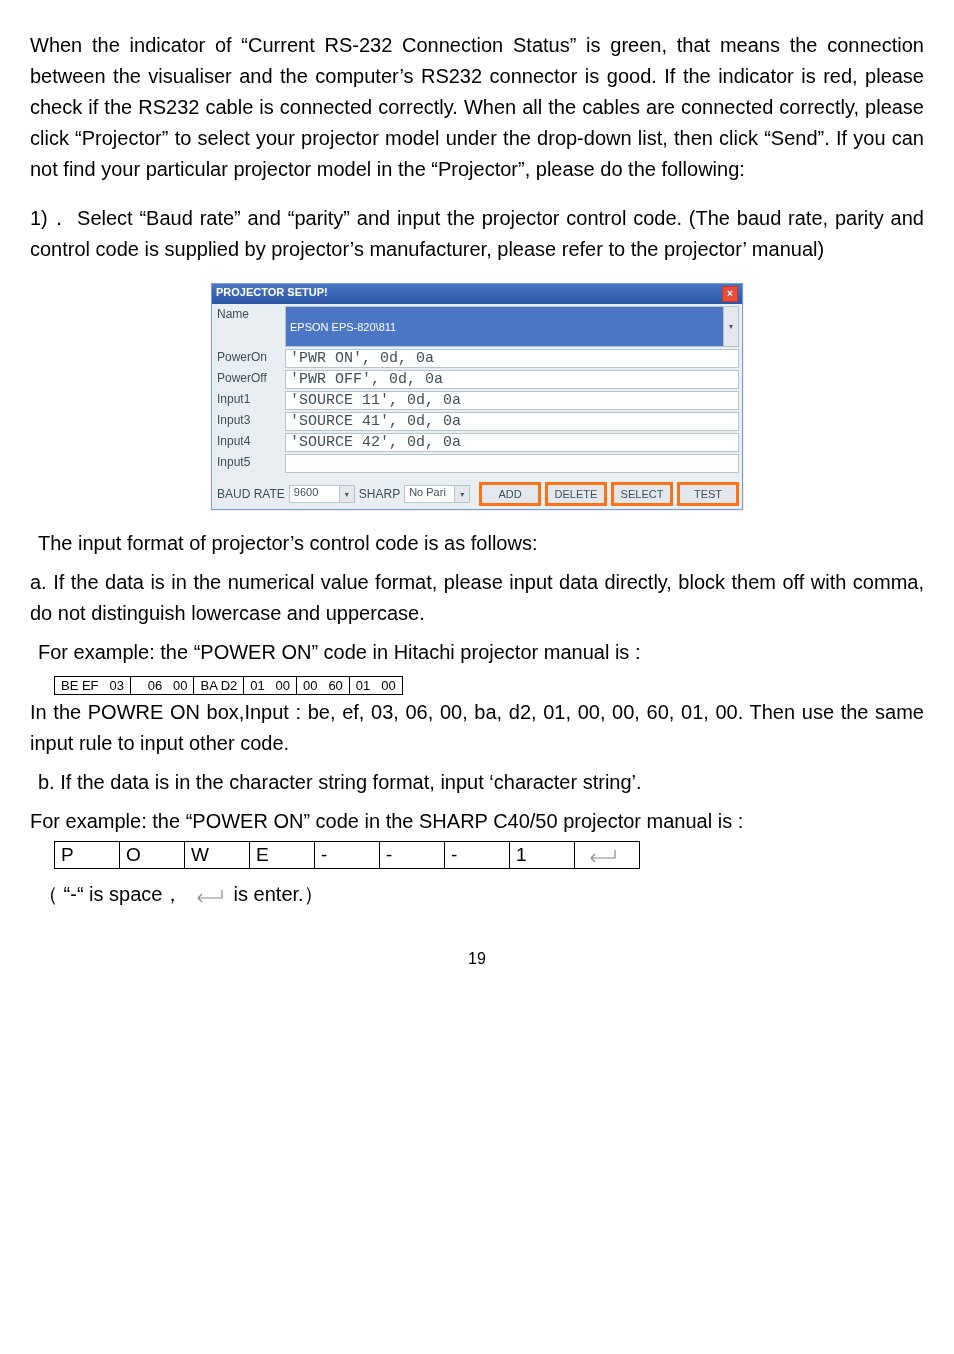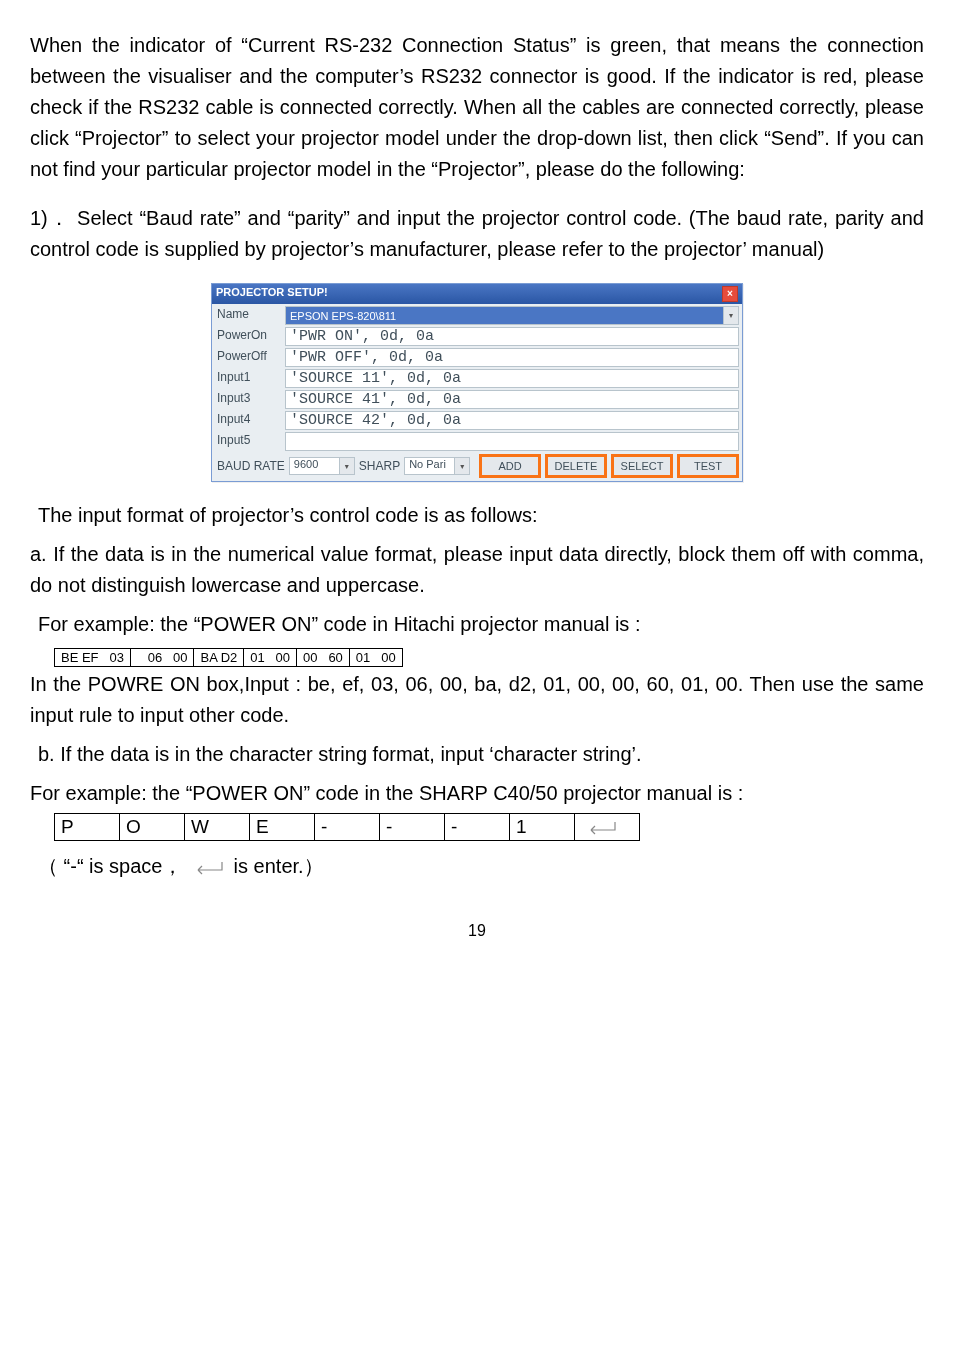--- a/index.html
+++ b/index.html
@@ -77,39 +77,39 @@
     display: flex; align-items: center;
     position: relative;
   }
   .hl-name {
     background: #4a76c4;
     color: #fff;
     font-family: Tahoma, sans-serif;
     font-size: 11px;
     border: 1px solid #b8c4cc;
     margin: 1px 2px 1px 0;
-    padding: 1px 4px;
+    padding: 12px 4px;
     height: 15px;
     flex: 1;
     display: flex; align-items: center;
     position: relative;
   }
   .dd-arrow {
     position: absolute; right: 0; top: 0;
     width: 14px; height: 100%;
     background: #e4e8ec;
     border-left: 1px solid #b8c4cc;
     display: flex; align-items: center; justify-content: center;
     font-size: 8px; color: #555;
   }
   .btn-row {
     display: flex;
     align-items: center;
     gap: 4px;
-    padding: 2px 2px 2px 4px;
+    padding: 8px 2px 2px 4px;
   }
   .btn-row .lbl {
     color: #404f5a;
     font-size: 12px;
   }
   .sel {
     border: 1px solid #b8c4cc;
     background: #fff;
     font-size: 11px;
     color: #404f5a;

